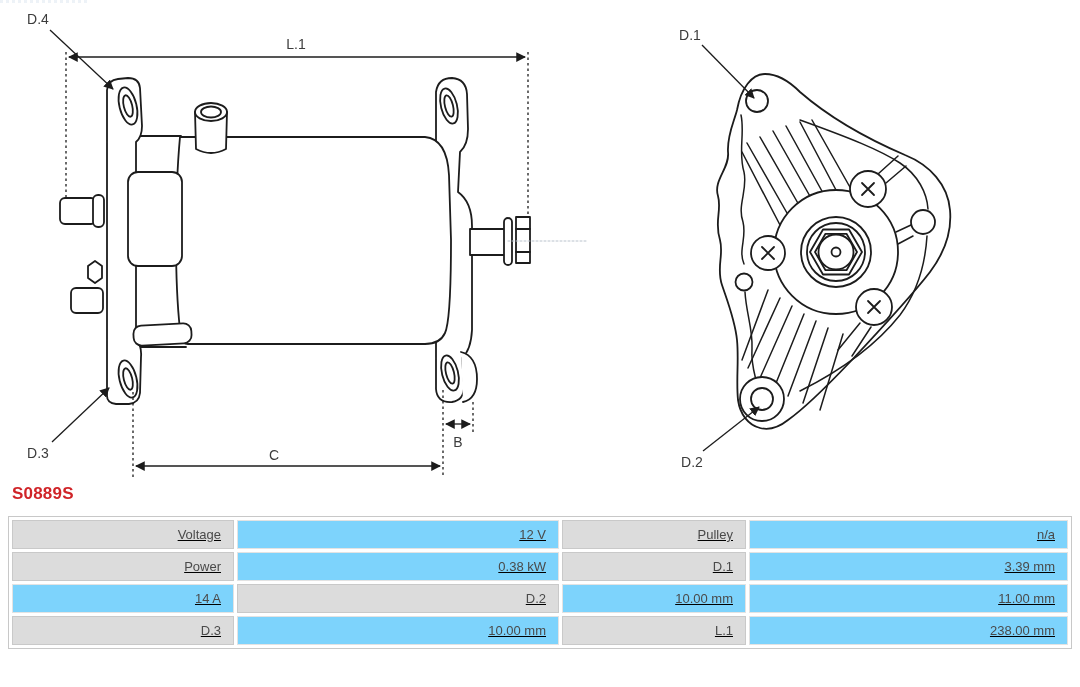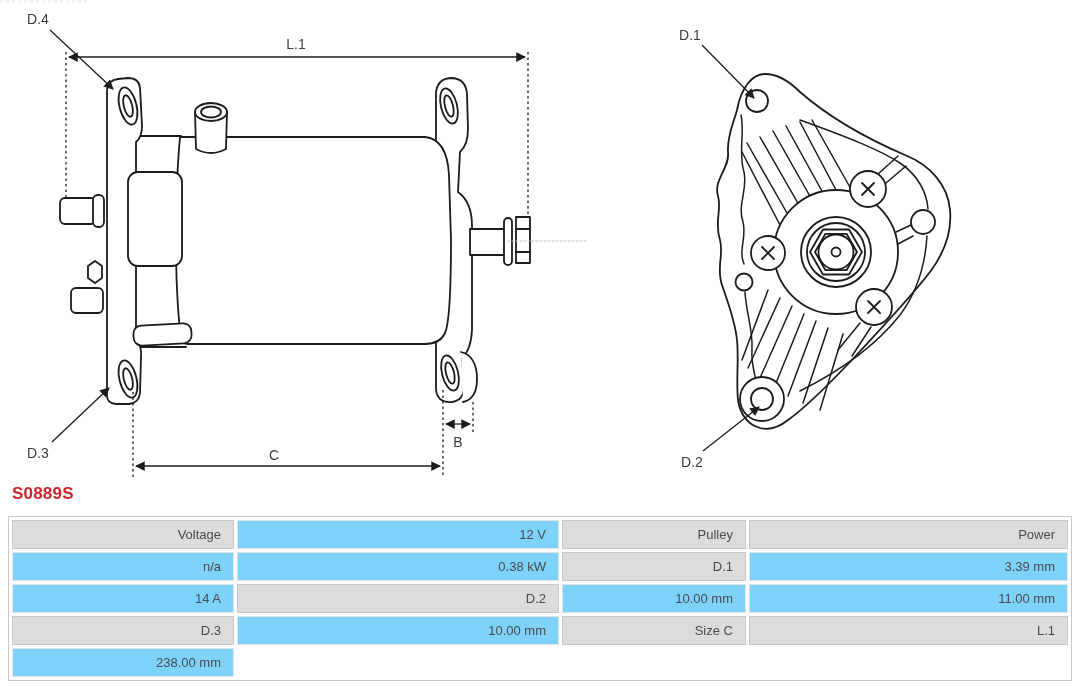--- a/index.html
+++ b/index.html
@@ -5,21 +5,21 @@
   html,body{margin:0;padding:0;background:#fff;}
   .page{position:relative;width:1080px;height:687px;background:#fff;overflow:hidden;
         font-family:"Liberation Sans", sans-serif;}
   .edge-artifact{position:absolute;left:0;top:0;width:88px;height:3px;opacity:.55;
         background:repeating-linear-gradient(90deg,#dfe8f1 0 3px,#fff 3px 6px);}
   .drawing{position:absolute;left:0;top:0;}
   .part-number{position:absolute;left:12px;top:484px;font-size:17px;font-weight:700;
         letter-spacing:.2px;}
   .spec-table{position:absolute;left:8px;top:516px;width:1064px;box-sizing:border-box;
         border:1px solid #c8c8c8;background:#fff;padding:3px;
-        display:grid;grid-template-columns:222px 322px 184px 1fr;gap:3px;}
+        display:grid;grid-template-columns:222px 322px 184px 1fr;gap:3px;text-decoration:underline;}
   .cell{height:29px;box-sizing:border-box;display:flex;align-items:center;
         justify-content:flex-end;padding-right:12px;font-size:13px;color:#4a4a4a;}
   .lbl{background:#dcdcdc;border:1px solid #c9c9c9;}
   .val{background:#7dd3fc;border:1px solid #e3e3e3;}
   svg text{font-family:"Liberation Sans", sans-serif;font-size:14px;fill:#3c3c3c;}
 </style>
 </head>
 <body>
 
 <div class="page">
@@ -192,33 +192,32 @@
     </g>
   </svg>
 
   <div class="part-number" style="color:#d02428">S0889S</div>
 
   <div class="spec-table">
 
     <div class="cell lbl">Voltage</div>
     <div class="cell val">12 V</div>
     <div class="cell lbl">Pulley</div>
+    <div class="cell val">n/a</div>
+
     <div class="cell lbl">Power</div>
-
-    <div class="cell val">n/a</div>
     <div class="cell val">0.38 kW</div>
     <div class="cell lbl">D.1</div>
     <div class="cell val">3.39 mm</div>
 
     <div class="cell val">14 A</div>
     <div class="cell lbl">D.2</div>
     <div class="cell val">10.00 mm</div>
 
     <div class="cell val">11.00 mm</div>
     <div class="cell lbl">D.3</div>
     <div class="cell val">10.00 mm</div>
 
-    <div class="cell lbl">Size C</div>
     <div class="cell lbl">L.1</div>
     <div class="cell val">238.00 mm</div>
 
   </div>
 </div>
 
 </body></html>

